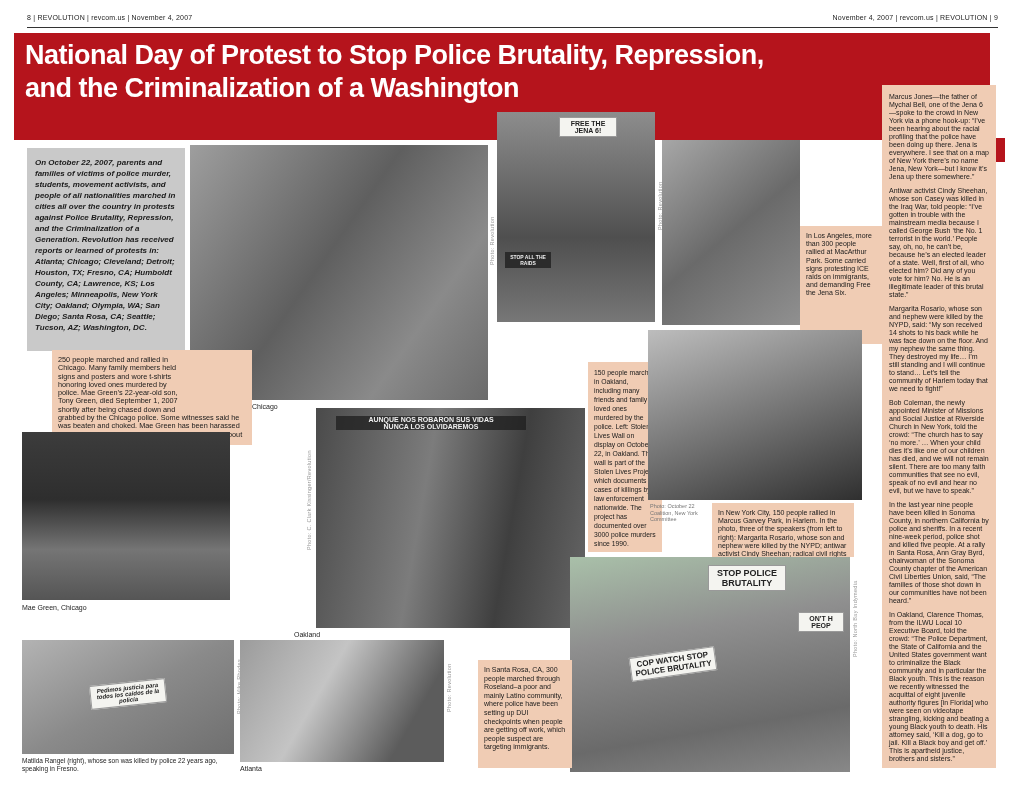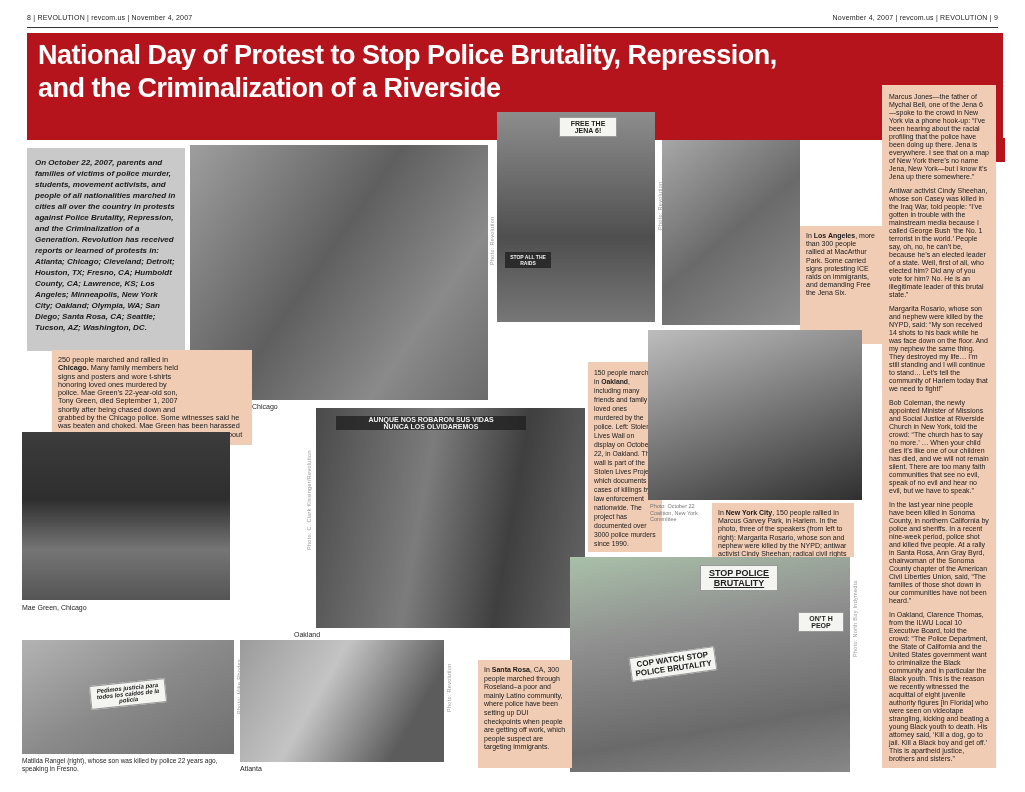--- a/index.html
+++ b/index.html
@@ -13,21 +13,21 @@
   .banner{background:#b5141c;}
   .title{color:#fff;font-weight:bold;font-size:27px;line-height:33px;letter-spacing:-0.5px;}
   
   .graybox{background:#c9c9c9;font-weight:bold;font-style:italic;font-size:8px;line-height:11px;padding:9px 8px;}
   .pinkbox{background:#f0ccb4;font-size:7.2px;line-height:8.4px;padding:6px;}
   .pinkcol{background:#f0ccb4;font-size:7px;line-height:8px;padding:8px 7px;}
   .pinkcol p{margin:0 0 6px 0;}
   .capt{font-size:7px;color:#222;}
   .credit{font-size:5.5px;color:#777;line-height:6.5px;}
   .vcred{writing-mode:vertical-rl;transform:rotate(180deg);font-size:5.5px;color:#999;letter-spacing:.3px;}
-  b,.bd{font-weight:bold;}
+  b,.bd{font-weight:normal;}
   
   .photo{overflow:hidden;position:absolute;}
   .ph1{background:linear-gradient(125deg,#9e9e9e,#5f5f5f 45%,#8a8a8a 75%,#6b6b6b);}
   .ph2{background:linear-gradient(180deg,#8d8d8d,#4f4f4f 60%,#777);}
   .ph3{background:linear-gradient(140deg,#a7a7a7,#6a6a6a 50%,#909090);}
   .ph4{background:linear-gradient(180deg,#3c3c3c,#2e2e2e 40%,#757575 70%,#555);}
   .ph5{background:linear-gradient(100deg,#4a4a4a,#7c7c7c 40%,#3f3f3f 70%,#666);}
   .ph6{background:linear-gradient(160deg,#bdbdbd,#707070 55%,#2f2f2f);}
   .ph7{background:linear-gradient(150deg,#b3b3b3,#8a8a8a 50%,#6f6f6f);}
   .ph8{background:linear-gradient(120deg,#9b9b9b,#c4c4c4 40%,#5c5c5c 80%);}
@@ -40,23 +40,23 @@
 </style>
 </head>
 <body>
 
 <div id="spread">
 
   <div class="abs hdr" style="left:27px;top:14px;">8 | REVOLUTION | revcom.us | November 4, 2007</div>
   <div class="abs hdr" style="right:27px;top:14px;">November 4, 2007 | revcom.us | REVOLUTION | 9</div>
   <div class="abs rule" style="left:27px;top:27px;width:971px;"></div>
 
-  <div class="abs banner" style="left:27px;top:33px;width:976px;height:107px;">
+  <div class="abs banner" style="left:14px;top:33px;width:976px;height:107px;">
     <div class="title" style="padding:6px 0 0 11px;">National Day of Protest to Stop Police Brutality, Repression,</div>
-    <div class="title" style="padding-left:11px;">and the Criminalization of a Riverside</div>
+    <div class="title" style="padding-left:11px;">and the Criminalization of a Washington</div>
   </div>
   <div class="abs banner" style="left:996px;top:138px;width:9px;height:24px;"></div>
 
   <div class="abs pinkcol" style="left:882px;top:85px;width:100px;height:667px;">
     <p>Marcus Jones—the father of Mychal Bell, one of the Jena 6—spoke to the crowd in New York via a phone hook-up: “I’ve been hearing about the racial profiling that the police have been doing up there. Jena is everywhere. I see that on a map of New York there’s no name Jena, New York—but I know it’s Jena up there somewhere.”</p>
     <p>Antiwar activist Cindy Sheehan, whose son Casey was killed in the Iraq War, told people: “I’ve gotten in trouble with the mainstream media because I called George Bush ‘the No. 1 terrorist in the world.’ People say, oh, no, he can’t be, because he’s an elected leader of a state. Well, first of all, who elected him? Did any of you vote for him? No. He is an illegitimate leader of this brutal state.”</p>
     <p>Margarita Rosario, whose son and nephew were killed by the NYPD, said: “My son received 14 shots to his back while he was face down on the floor. And my nephew the same thing. They destroyed my life… I’m still standing and I will continue to stand… Let’s tell the community of Harlem today that we need to fight!”</p>
     <p>Bob Coleman, the newly appointed Minister of Missions and Social Justice at Riverside Church in New York, told the crowd: “The church has to say ‘no more.’ … When your child dies it’s like one of our children has died, and we will not remain silent. There are too many faith communities that see no evil, speak of no evil and hear no evil, but we have to speak.”</p>
     <p>In the last year nine people have been killed in Sonoma County, in northern California by police and sheriffs. In a recent nine-week period, police shot and killed five people. At a rally in Santa Rosa, Ann Gray Byrd, chairwoman of the Sonoma County chapter of the American Civil Liberties Union, said, “The families of those shot down in our communities have not been heard.”</p>
     <p>In Oakland, Clarence Thomas, from the ILWU Local 10 Executive Board, told the crowd: “The Police Department, the State of California and the United States government want to criminalize the Black community and in particular the Black youth. This is the reason we recently witnessed the acquittal of eight juvenile authority figures [in Florida] who were seen on videotape strangling, kicking and beating a young Black youth to death. His attorney said, ‘Kill a dog, go to jail. Kill a Black boy and get off.’ This is apartheid justice, brothers and sisters.”</p>
@@ -102,21 +102,21 @@
     <span>150 people marched in </span><b>Oakland</b><span>, including many friends and family of loved ones murdered by the police. Left: Stolen Lives Wall on display on October 22, in Oakland. The wall is part of the Stolen Lives Project which documents cases of killings by law enforcement nationwide. The project has documented over 3000 police murders since 1990.</span>
   </div>
 
   <div class="photo ph6" style="left:648px;top:330px;width:214px;height:170px;"></div>
   <div class="abs credit" style="left:650px;top:503px;width:60px;">Photo: October 22 Coalition, New York Committee</div>
   <div class="abs pinkbox" style="left:712px;top:503px;width:130px;height:42px;font-size:7px;line-height:8.2px;">
     <span>In </span><b>New York City</b><span>, 150 people rallied in Marcus Garvey Park, in Harlem. In the photo, three of the speakers (from left to right): Margarita Rosario, whose son and nephew were killed by the NYPD; antiwar activist Cindy Sheehan; radical civil rights lawyer Lynne Stewart.</span>
   </div>
 
   <div class="photo ph9" style="left:570px;top:557px;width:280px;height:215px;">
-    <div class="sign" style="left:130px;top:8px;width:72px;font-size:9px;text-decoration:underline;">STOP POLICE BRUTALITY</div>
+    <div class="sign" style="left:138px;top:8px;width:72px;font-size:9px;">STOP POLICE BRUTALITY</div>
     <div class="sign" style="left:60px;top:95px;width:80px;font-size:8px;transform:rotate(-8deg);">COP WATCH STOP POLICE BRUTALITY</div>
     <div class="sign" style="left:228px;top:55px;width:40px;font-size:7px;">ON'T H PEOP</div>
   </div>
   <div class="abs vcred" style="left:852px;top:562px;height:95px;">Photo: North Bay Indymedia</div>
 
   <div class="abs pinkbox" style="left:478px;top:660px;width:82px;height:96px;font-size:7px;line-height:8.6px;">
     <span>In </span><b>Santa Rosa</b><span>, CA, 300 people marched through Roseland–a poor and mainly Latino community, where police have been setting up DUI checkpoints when people are getting off work, which people suspect are targeting immigrants.</span>
   </div>
 
   <div class="photo ph7" style="left:22px;top:640px;width:212px;height:114px;">

